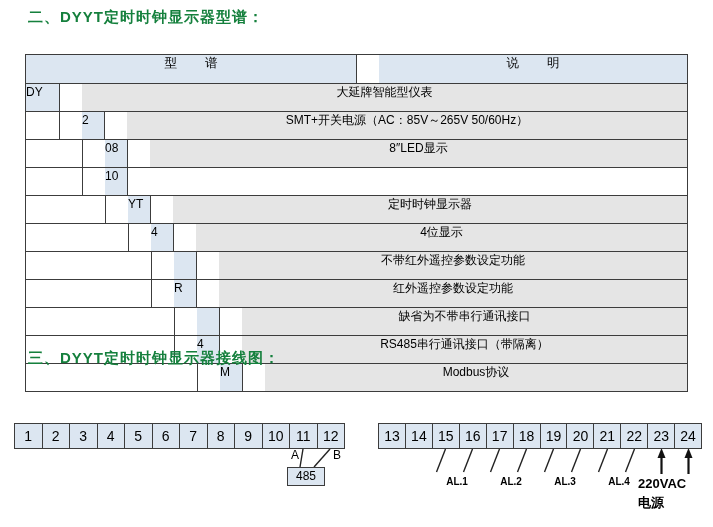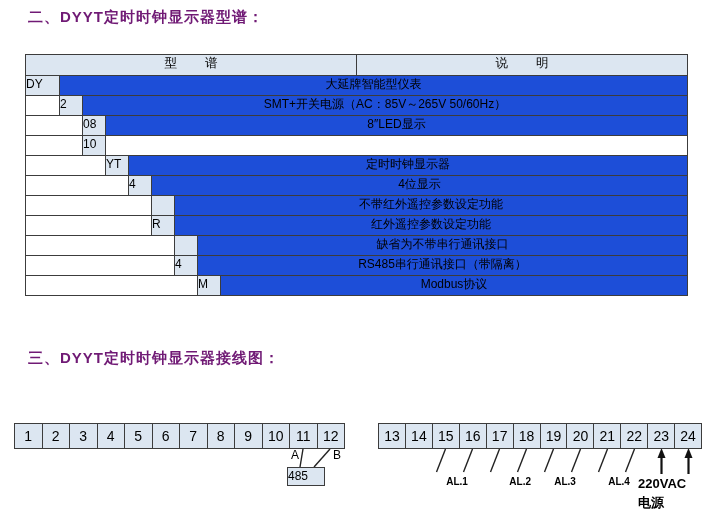--- a/index.html
+++ b/index.html
@@ -5,46 +5,46 @@
   * { box-sizing: border-box; margin: 0; padding: 0; }
   body { background: #ffffff; }
   .page {
     position: relative; width: 713px; height: 527px;
     background: #ffffff; overflow: hidden;
     font-family: "Liberation Sans", "DejaVu Sans", sans-serif;
     color: #000;
   }
   .sec-title {
     position: absolute; left: 28px;
-    font-size: 15px; font-weight: bold; color: #701a75;
+    font-size: 15px; font-weight: bold; color: #15803d;
     letter-spacing: 1px; white-space: pre;
   }
   #title-model { top: 8px; }
   #title-wiring { top: 349px; }
 
   
   .mtable {
     position: absolute; left: 25px; top: 54px; width: 663px;
     border: 1px solid #3c3c3c; font-size: 12px;
   }
-  .trow { display: flex; height: 20px; line-height: 17px; }
+  .trow { display: flex; height: 28px; line-height: 17px; gap: 22px; }
   .trow + .trow { border-top: 1px solid #3c3c3c; }
   .hcell {
     background: #dce6f1; text-align: center; white-space: pre;
     font-size: 12.5px;
   }
   .hcell.left { width: 331px; border-right: 1px solid #3c3c3c; }
   .hcell.right { flex: 1; }
   .indent { border-right: 1px solid #3c3c3c; background: #ffffff; }
   .code {
     background: #dce6f1; border-right: 1px solid #3c3c3c;
     text-align: left; width: 23px;
   }
   .code.first { width: 34px; }
-  .desc { flex: 1; text-align: center; background: #1d4ed8; }
+  .desc { flex: 1; text-align: center; background: #e5e5e5; }
 
   
   .wiring { position: absolute; left: 0; top: 420px; width: 713px; height: 107px; }
   .tblock {
     position: absolute; top: 3px; height: 26px; display: flex;
     border: 1px solid #3c3c3c; background: #dce6f1;
   }
   #tblock-left { left: 14px; width: 331px; }
   #tblock-right { left: 378px; width: 324px; }
   .tcell {
@@ -52,27 +52,27 @@
     border-right: 1px solid #3c3c3c;
   }
   .tcell:last-child { border-right: none; }
   .wiring svg { position: absolute; left: 0; top: 0; }
   .wlabel { position: absolute; font-size: 12px; }
   #label-a { left: 291px; top: 28px; }
   #label-b { left: 333px; top: 28px; }
   .rs485-box {
     position: absolute; left: 287px; top: 47px; width: 38px; height: 19px;
     background: #dce6f1; border: 1px solid #3c3c3c;
-    line-height: 17px; font-size: 12px;
+    text-align: center; line-height: 17px; font-size: 12px;
   }
   .al-label {
     position: absolute; top: 56px; width: 40px; text-align: center;
     font-size: 10px; font-weight: 600;
   }
-  #al1 { left: 437px; } #al2 { left: 491px; text-align: right; } #al3 { left: 545px; } #al4 { left: 599px; }
+  #al1 { left: 437px; } #al2 { left: 491px; } #al3 { left: 545px; } #al4 { left: 599px; }
   .pw-label {
     position: absolute; left: 638px; width: 68px; 
     font-size: 13px; font-weight: 600;
   }
   #pw1 { top: 56px; } #pw2 { top: 74px; }
 </style>
 </head>
 <body>
 
 <div class="page">

